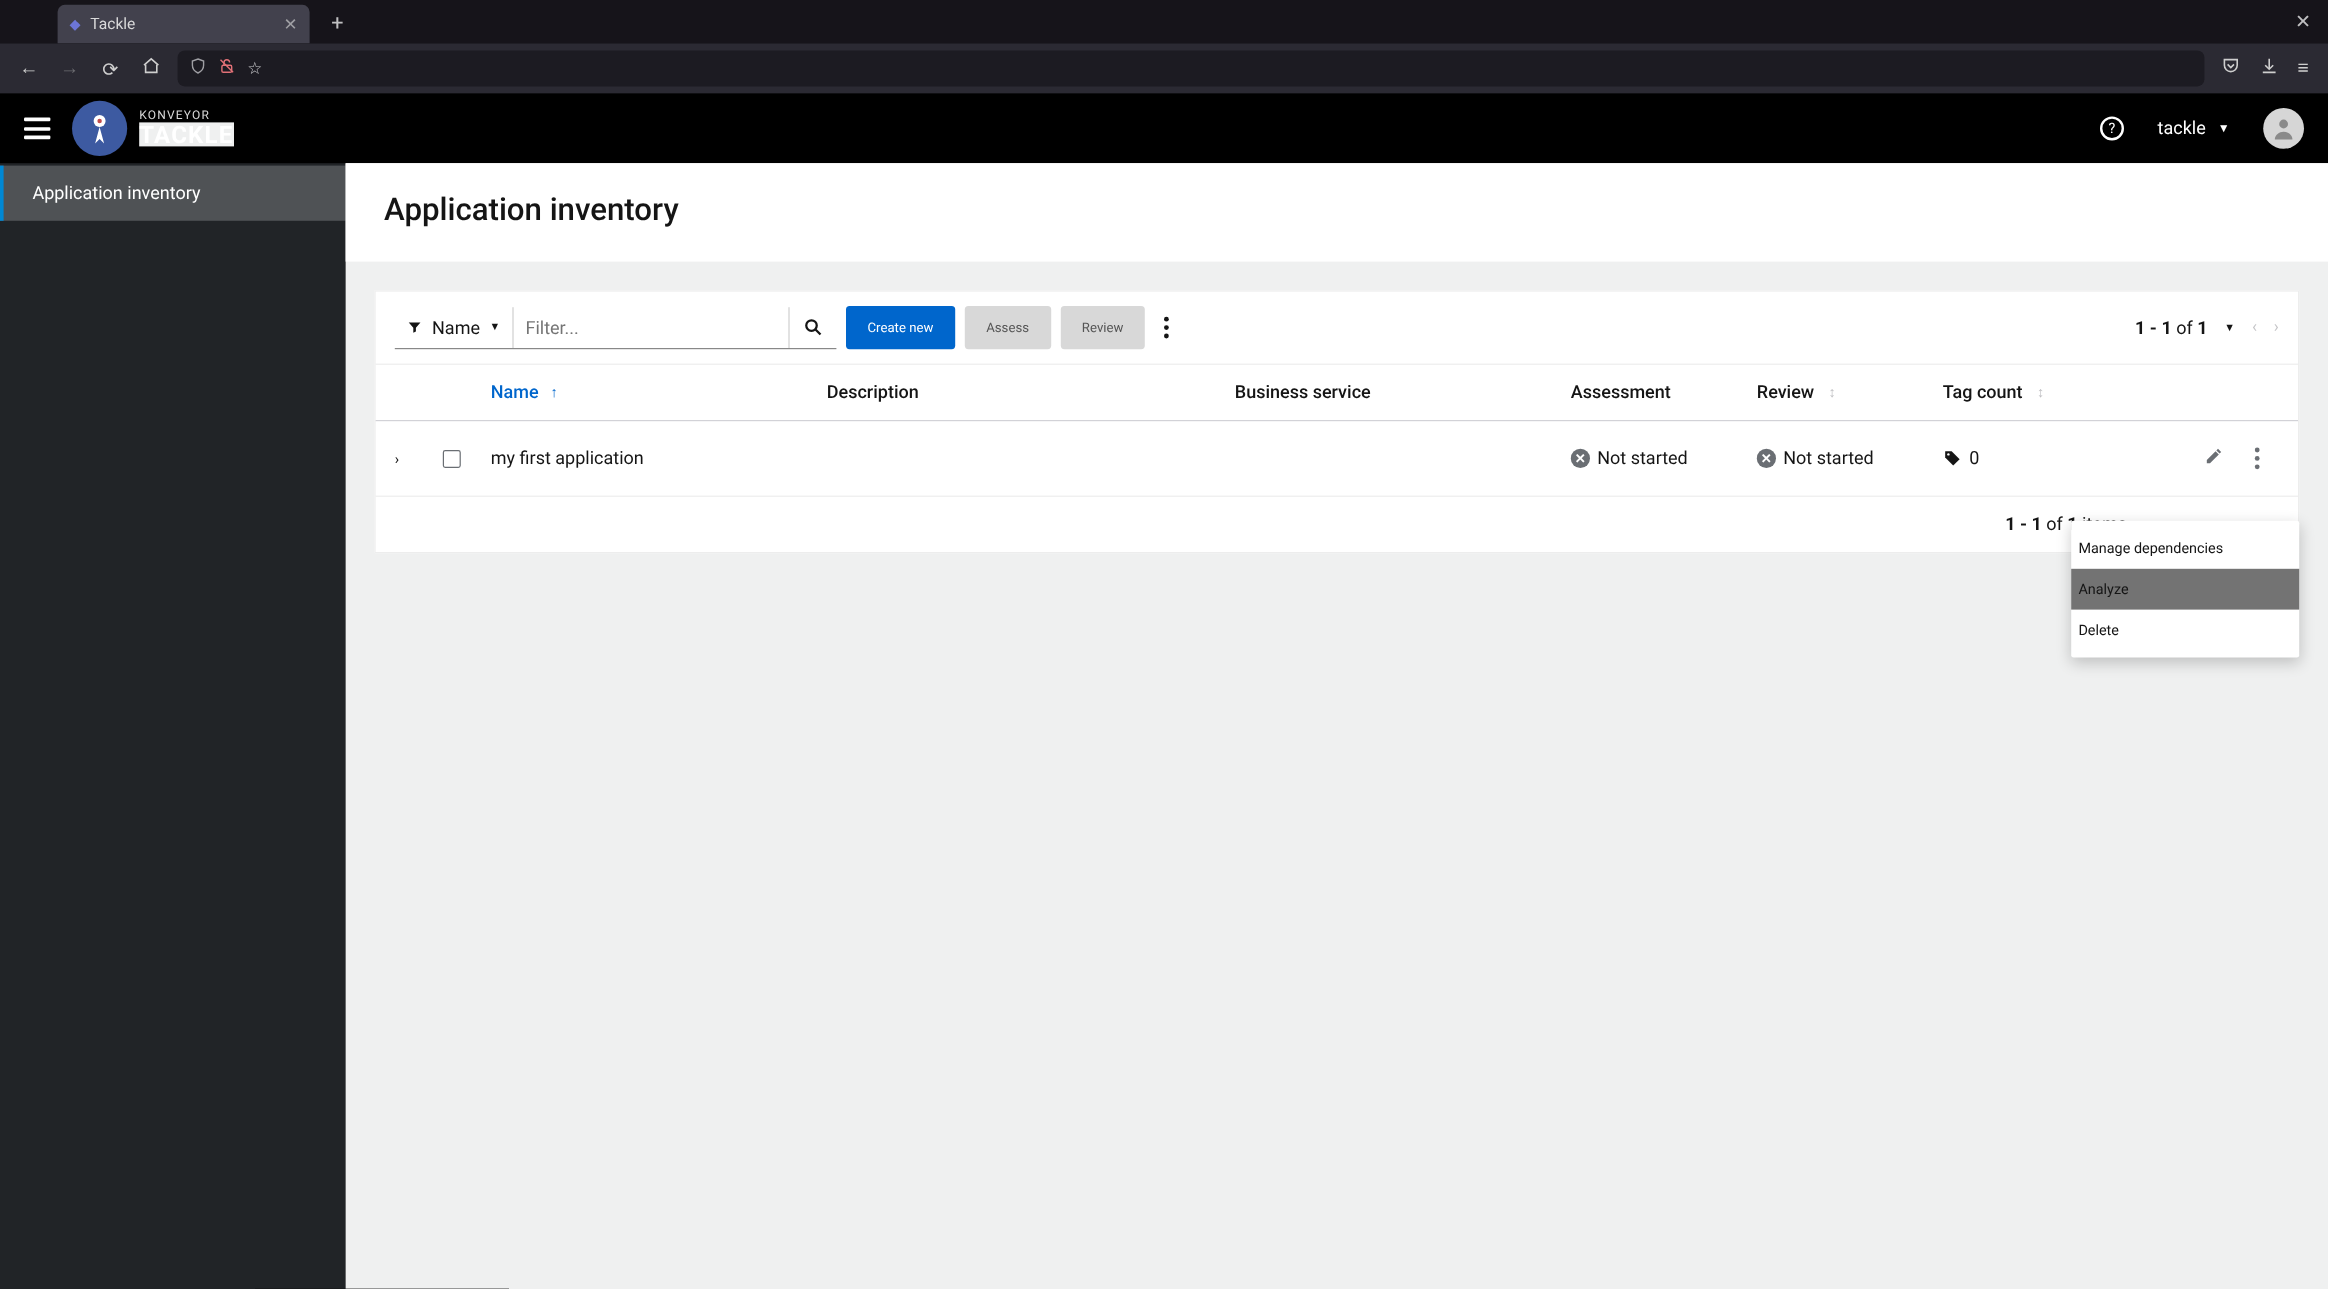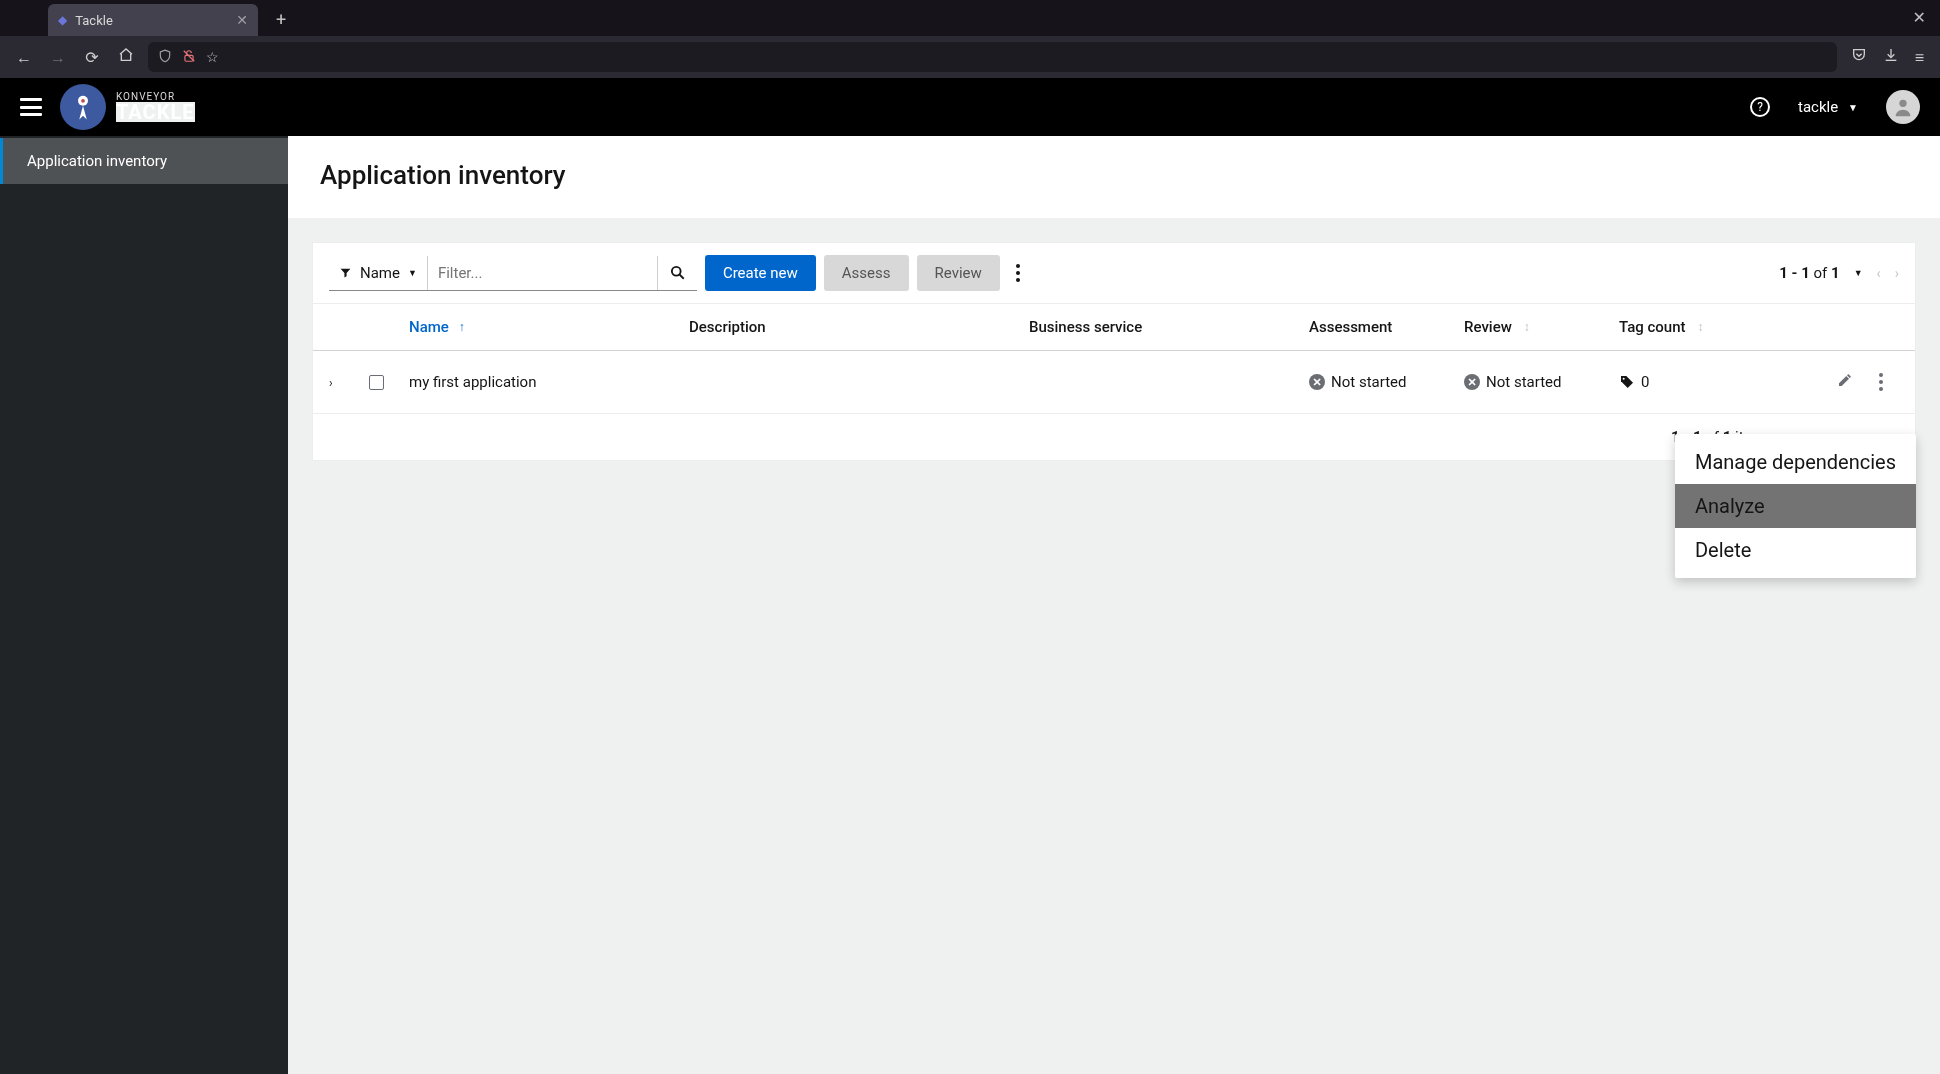--- a/index.html
+++ b/index.html
@@ -45,21 +45,21 @@
   .main { flex:1; background:#eff0f0; display:flex; flex-direction:column; min-width:0;}
   .page-header { background:#fff; padding:24px 32px 28px;}
   .page-header h1 { font-size:26px; font-weight:500; color:#151515;}
   .content-area { padding:24px; position:relative;}
   .card { background:#fff; border:1px solid #ededed;}
   .toolbar { display:flex; align-items:center; padding:12px 16px; gap:8px;}
   .filter-group { display:flex; align-items:center; border-bottom:1px solid #888; height:36px;}
   .filter-attr { display:flex; align-items:center; gap:8px; padding:0 10px; cursor:pointer; font-size:15px; color:#151515;}
   .filter-input { border:none; outline:none; height:34px; width:230px; padding:0 10px; font-size:15px; border-left:1px solid #cfcfcf;}
   .filter-search { width:40px; height:34px; border-left:1px solid #cfcfcf; display:flex; align-items:center; justify-content:center; cursor:pointer;}
-  .btn { height:36px; padding:0 18px; border:none; border-radius:3px; font-size:15px; cursor:pointer;}
+  .btn { height:36px; padding:0 18px; border:none; border-radius:3px; font-size:11px; cursor:pointer;}
   .btn.primary { background:#0066cc; color:#fff;}
   .btn.grey { background:#d8d8d8; color:#555;}
   .kebab { width:20px; display:flex; flex-direction:column; align-items:center; gap:3px; cursor:pointer; padding:6px;}
   .kebab span { width:4px; height:4px; background:#151515; border-radius:50%;}
   .kebab.light span { background:#6a6e73;}
   .toolbar .spacer { flex:1;}
   .pager { display:flex; align-items:center; gap:14px; font-size:15px; color:#151515;}
   .pager .pg-nav { color:#c5c5c8; font-size:14px; cursor:default;}
   .table-head { display:flex; align-items:center; padding:14px 16px; border-top:1px solid #ededed; border-bottom:1px solid #d2d2d7; font-size:15px; color:#151515; font-weight:500;}
   .col-expand { width:40px;}
@@ -75,21 +75,21 @@
   .grey-sort { color:#c0c0c3; font-size:12px;}
   .table-row { display:flex; align-items:center; padding:16px; border-bottom:1px solid #ededed; font-size:15px; color:#151515;}
   .expand-arrow { color:#151515; font-size:12px; cursor:pointer;}
   .checkbox { width:15px; height:15px; border:1px solid #6a6e73; border-radius:2px; cursor:pointer;}
   .status { display:flex; align-items:center; gap:6px;}
   .status .circ { width:16px; height:16px; border-radius:50%; background:#6a6e73; color:#fff; display:flex; align-items:center; justify-content:center; font-size:11px; font-weight:bold;}
   .tagcell { display:flex; align-items:center; gap:6px;}
   .table-footer { display:flex; justify-content:flex-end; align-items:center; padding:14px 22px; gap:18px; font-size:15px; color:#151515;}
   .table-footer .pg-nav { color:#c5c5c8; font-size:14px;}
   .dropdown-menu { position:absolute; background:#fff; box-shadow:0 4px 12px rgba(0,0,0,0.2); border-radius:2px; padding:6px 0; min-width:190px; z-index:10;}
-  .dropdown-menu .item { padding:10px 20px; font-size:20px; color:#151515; cursor:pointer;}
+  .dropdown-menu .item { padding:10px 6px; font-size:12px; color:#151515; cursor:pointer;}
   .dropdown-menu .item.hover { background:#737373;}
 </style>
 </head>
 <body>
 
 <div class="outer">
 
   <div class="browser-chrome">
     <div class="tab">
       <span class="fav">◆</span>

